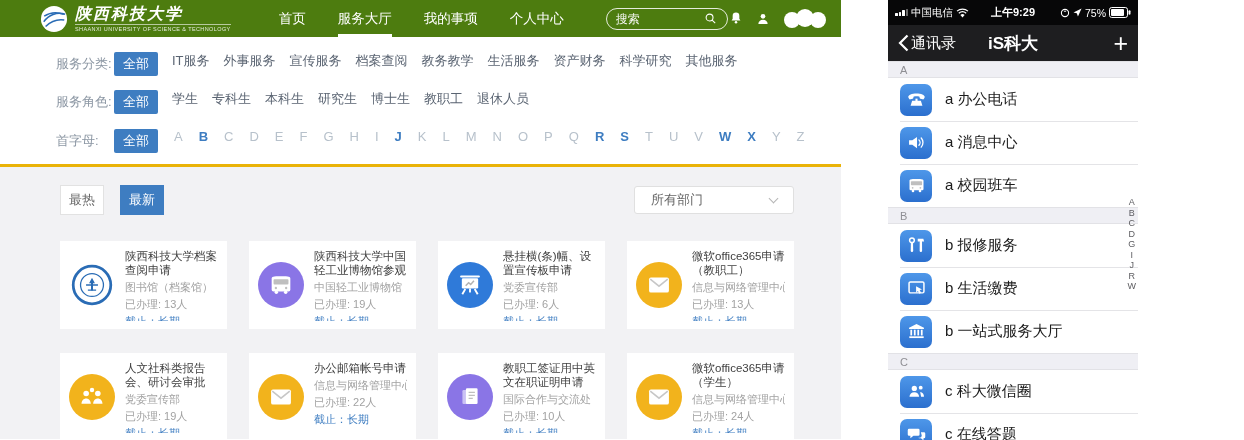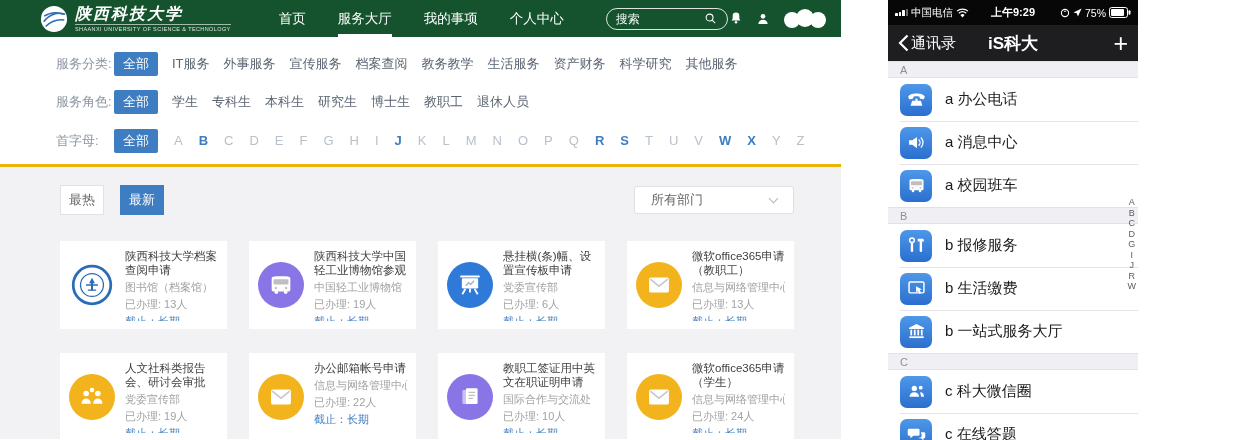--- a/index.html
+++ b/index.html
@@ -1,40 +1,40 @@
 <!DOCTYPE html>
 <html><head>
 <meta charset="utf-8">
 <style>
   * { margin:0; padding:0; box-sizing:border-box; }
   body { background:#fff; font-family:"Liberation Sans","DejaVu Sans",sans-serif; }
   .canvas { position:relative; width:1244px; height:440px; background:#fff; overflow:hidden; }
 
   
   .web { position:absolute; left:0; top:0; width:841px; height:440px; background:#fff; }
-  .web-header { height:37px; background:#14532d; display:flex; align-items:center; padding:0 14px 0 40px; }
+  .web-header { height:37px; background:#4d7c0f; display:flex; align-items:center; padding:0 14px 0 40px; }
   .logo { display:flex; align-items:center; gap:7px; }
   .logo-globe { width:28px; height:28px; flex:none; }
   .logo-cn { color:#fff; font-size:16px; font-weight:bold; font-style:italic; letter-spacing:2px; font-family:"DejaVu Serif","Liberation Serif",serif; line-height:1; }
   .logo-en { color:rgba(255,255,255,.85); font-size:5.5px; letter-spacing:.4px; border-top:1px solid rgba(255,255,255,.6); margin-top:2px; padding-top:1px; white-space:nowrap; }
   .web-nav { display:flex; gap:32px; margin-left:48px; height:37px; align-items:stretch; }
   .nav-item { color:#fff; font-size:13.5px; position:relative; display:flex; align-items:center; cursor:pointer; white-space:nowrap; }
   .nav-item.active::after { content:""; position:absolute; left:0; right:0; bottom:0; height:3px; background:#fff; }
   .search-pill { margin-left:42px; width:122px; height:22px; border:1px solid rgba(255,255,255,.85); border-radius:12px; display:flex; align-items:center; padding:0 9px; }
   .search-pill input { flex:1; min-width:0; background:transparent; border:none; outline:none; color:#fff; font-size:12px; }
   .search-pill input::placeholder { color:rgba(255,255,255,.95); }
   .header-right { margin-left:auto; display:flex; align-items:center; gap:11px; }
   .hdr-icon { display:flex; align-items:center; cursor:pointer; }
   .caret-down { width:0; height:0; border-left:4px solid transparent; border-right:4px solid transparent; border-top:5px solid #fff; margin-left:2px; }
 
   
   .filter-panel { background:#fff; height:130px; padding:8px 0 4px 56px; display:flex; flex-direction:column; justify-content:space-around; border-bottom:3px solid #eab308; }
   .filter-row { display:flex; align-items:center; }
   .filter-label { color:#8b96a3; font-size:13px; width:58px; flex:none; }
-  .filter-opts { display:flex; align-items:center; gap:14px; }
+  .filter-opts { display:flex; gap:14px; }
   .filter-opts.letters { gap:16px; }
   .opt { font-size:13px; color:#5a6472; cursor:pointer; white-space:nowrap; }
   .opt.sel { background:#3e7dc1; color:#fff; padding:3px 9px; border-radius:2px; }
   .letters .opt { color:#b7c1cb; }
   .letters .opt.sel { color:#fff; }
   .letters .opt.hi { color:#3e7dc1; font-weight:bold; }
 
   
   .web-content { background:#f2f2f4; height:272px; padding:18px 47px 0 60px; }
   .toolbar { display:flex; align-items:center; justify-content:space-between; height:30px; }

